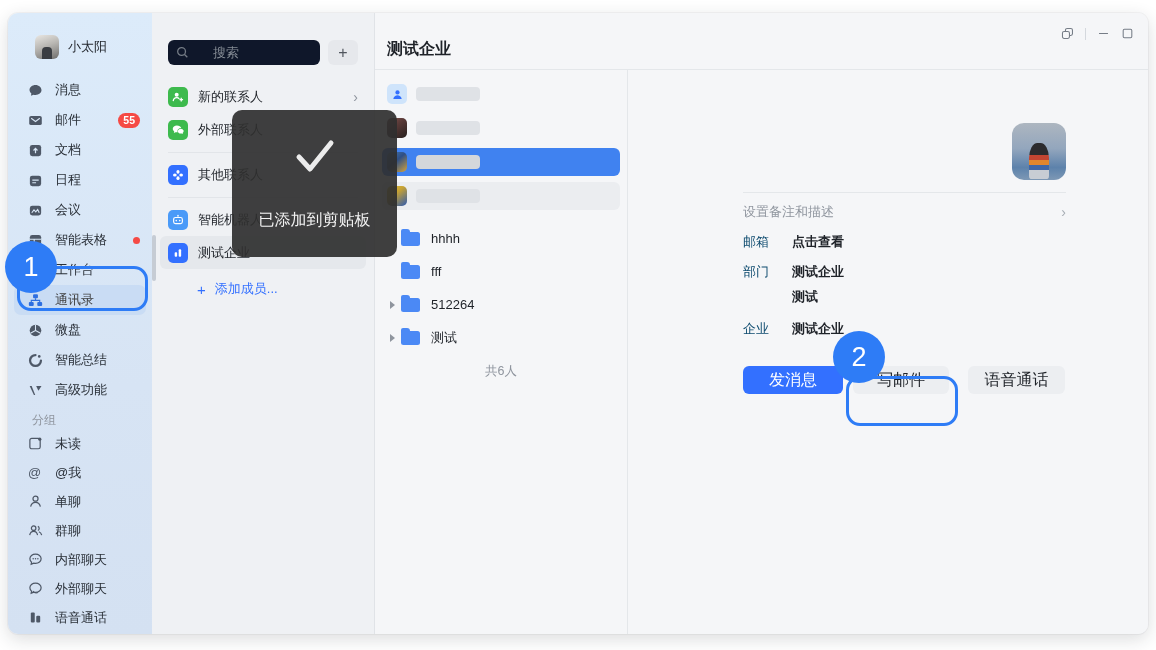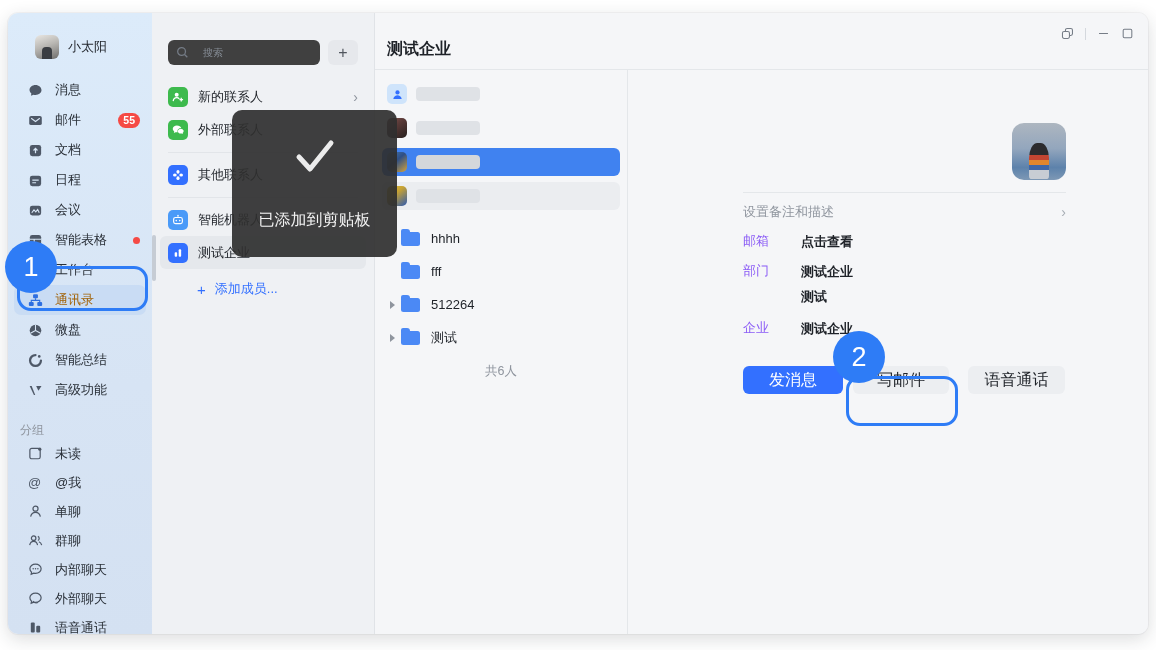--- a/index.html
+++ b/index.html
@@ -12,33 +12,33 @@
     background:#f6f7f9; display:flex; overflow:hidden; }
 
   
   .sidebar { width:144px; flex-shrink:0; background:linear-gradient(180deg,#dcebfa 0%,#d7e4f4 60%,#d4e1f2 100%); padding-top:22px; }
   .user-row { display:flex; align-items:center; gap:9px; padding:0 27px; height:24px; margin-bottom:16px; }
   .user-avatar { width:24px; height:24px; border-radius:6px; background:linear-gradient(160deg,#e9e7e3 0%,#b9b7b3 45%,#6f6e6c 100%); position:relative; overflow:hidden; }
   .user-avatar::after { content:""; position:absolute; left:50%; bottom:0; transform:translateX(-50%); width:10px; height:12px; border-radius:4px 4px 0 0; background:#3a3d42; }
   .user-name { font-size:13px; color:#1f2329; font-weight:500; }
   .nav-item { height:30px; display:flex; align-items:center; gap:12px; padding:0 12px 0 20px; font-size:13px; color:#2a3038; cursor:default; }
   .nav-item .ic { width:15px; height:15px; flex-shrink:0; color:#4e5867; display:flex; }
-  .nav-item.active { background:#c9dcf4; margin:0 6px; padding:0 6px 0 14px; border-radius:7px; color:#a16207; }
+  .nav-item.active { background:#c9dcf4; margin:0 6px; padding:0 6px 0 14px; border-radius:7px; color:#404040; }
   .nav-item.active .ic { color:#2e6fe0; }
   .badge { margin-left:auto; background:#f54a45; color:#fff; font-size:10.5px; line-height:15px; padding:0 5px; border-radius:8px; font-weight:600; }
   .reddot { margin-left:auto; width:7px; height:7px; border-radius:50%; background:#f54a45; }
   .ai-tag { font-size:10px; color:#9b57f5; font-weight:700; margin-left:2px; letter-spacing:.3px; }
-  .group-label { margin-top:16px; height:18px; padding-left:12px; font-size:12px; color:#8f959e; display:flex; align-items:center; }
+  .group-label { margin-top:6px; height:18px; padding-left:24px; font-size:12px; color:#8f959e; display:flex; align-items:center; }
   .group-item { height:29px; display:flex; align-items:center; gap:12px; padding:0 12px 0 20px; font-size:13px; color:#2a3038; }
   .group-item .ic { width:15px; height:15px; color:#4e5867; display:flex; font-size:13px; line-height:15px; }
 
   
   .col2 { width:223px; flex-shrink:0; background:#eff1f4; border-right:1px solid #e0e3e7; position:relative; }
   .search-row { display:flex; gap:8px; margin:27px 16px 15px; }
-  .search-box { flex:1; height:25px; background:#404040; border-radius:6px; display:flex; align-items:center; gap:14px; padding:0 8px; color:#868d96; font-size:10px; }
+  .search-box { flex:1; height:25px; background:#0f172a; border-radius:6px; display:flex; align-items:center; gap:24px; padding:0 8px; color:#868d96; font-size:13px; }
   .plus-btn { width:30px; height:25px; background:#e6e8ec; border-radius:6px; color:#51565e; font-size:16px; display:flex; align-items:center; justify-content:center; line-height:1; }
   .c2-item { height:33px; margin:0 8px; padding:0 8px; border-radius:6px; display:flex; align-items:center; gap:10px; font-size:13px; color:#1f2329; }
   .c2-item.active { background:#e5e8ec; }
   .tile { width:20px; height:20px; border-radius:5px; flex-shrink:0; display:flex; align-items:center; justify-content:center; }
   .tile svg { width:14px; height:14px; }
   .tile.green { background:#3dba4d; }
   .tile.green2 { background:#3dba4d; }
   .tile.blue { background:#3370ff; }
   .tile.blue2 { background:#4a9af8; }
   .c2-chevron { margin-left:auto; color:#8f959e; font-size:14px; }
@@ -80,21 +80,21 @@
   .d-name-row .pic { width:14px; height:14px; color:#3370ff; display:flex; }
   .d-avatar { position:absolute; top:53px; right:82px; width:54px; height:57px; border-radius:12px; overflow:hidden;
     background:linear-gradient(180deg,#adb6c0 0%,#93a6bd 45%,#5d82ab 78%,#7d98b5 100%); }
   .d-avatar::after { content:""; position:absolute; left:50%; bottom:1px; transform:translateX(-50%); width:20px; height:36px; border-radius:42% 42% 8% 8%;
     background:linear-gradient(180deg,#2b2b2e 0 34%,#c24532 34% 48%,#e0862f 48% 60%,#3e66a8 60% 76%,#c8cdd4 76% 100%); }
   .d-divider { height:1px; background:#e4e7ea; margin-top:44px; }
   .d-note { margin-top:11px; height:16px; display:flex; align-items:center; justify-content:space-between; color:#8f959e; font-size:13px; }
   .d-note .chev { font-size:14px; color:#a7adb5; }
   .d-field { display:flex; margin-top:14px; font-size:13px; line-height:16px; }
   .d-field.ent { margin-top:16px; }
-  .d-label { width:58px; flex-shrink:0; color:#8b5cf6;font-family:Liberation Mono, monospace; }
+  .d-label { width:49px; flex-shrink:0; color:#0c4a6e; }
   .d-vals { color:#1f2329; font-weight:600; }
   .d-vals .v + .v { margin-top:9px; }
   .d-buttons { margin-top:29px; display:flex; align-items:center; }
   .btn { height:28px; border-radius:6px; font-size:16px; display:flex; align-items:center; justify-content:center; border:none; cursor:pointer; font-family:inherit; }
   .btn.primary { width:100px; background:#3370ff; color:#fff; margin-right:10px; }
   .btn.gray { width:96px; background:#eceef1; color:#1f2329; margin-right:19px;font-family:Liberation Serif, serif; }
   .btn.gray2 { width:97px; background:#eceef1; color:#1f2329; }
 
   
   .win-controls { position:absolute; top:14px; right:14px; display:flex; align-items:center; gap:11px; color:#767d87; z-index:5; }

